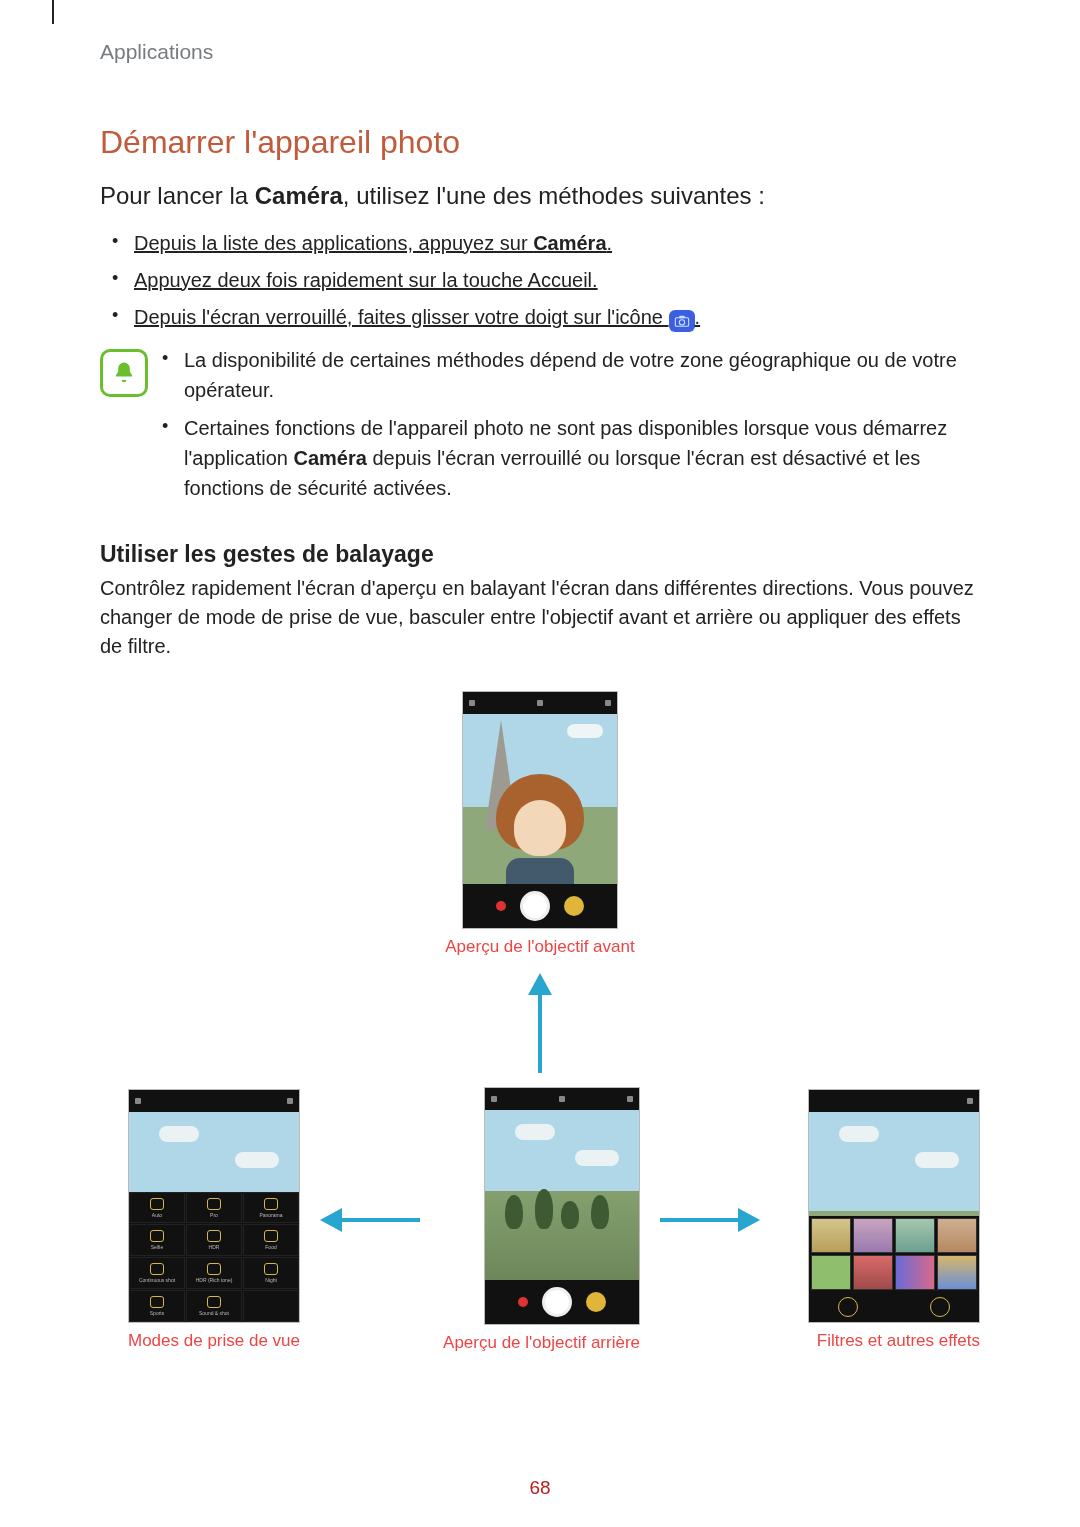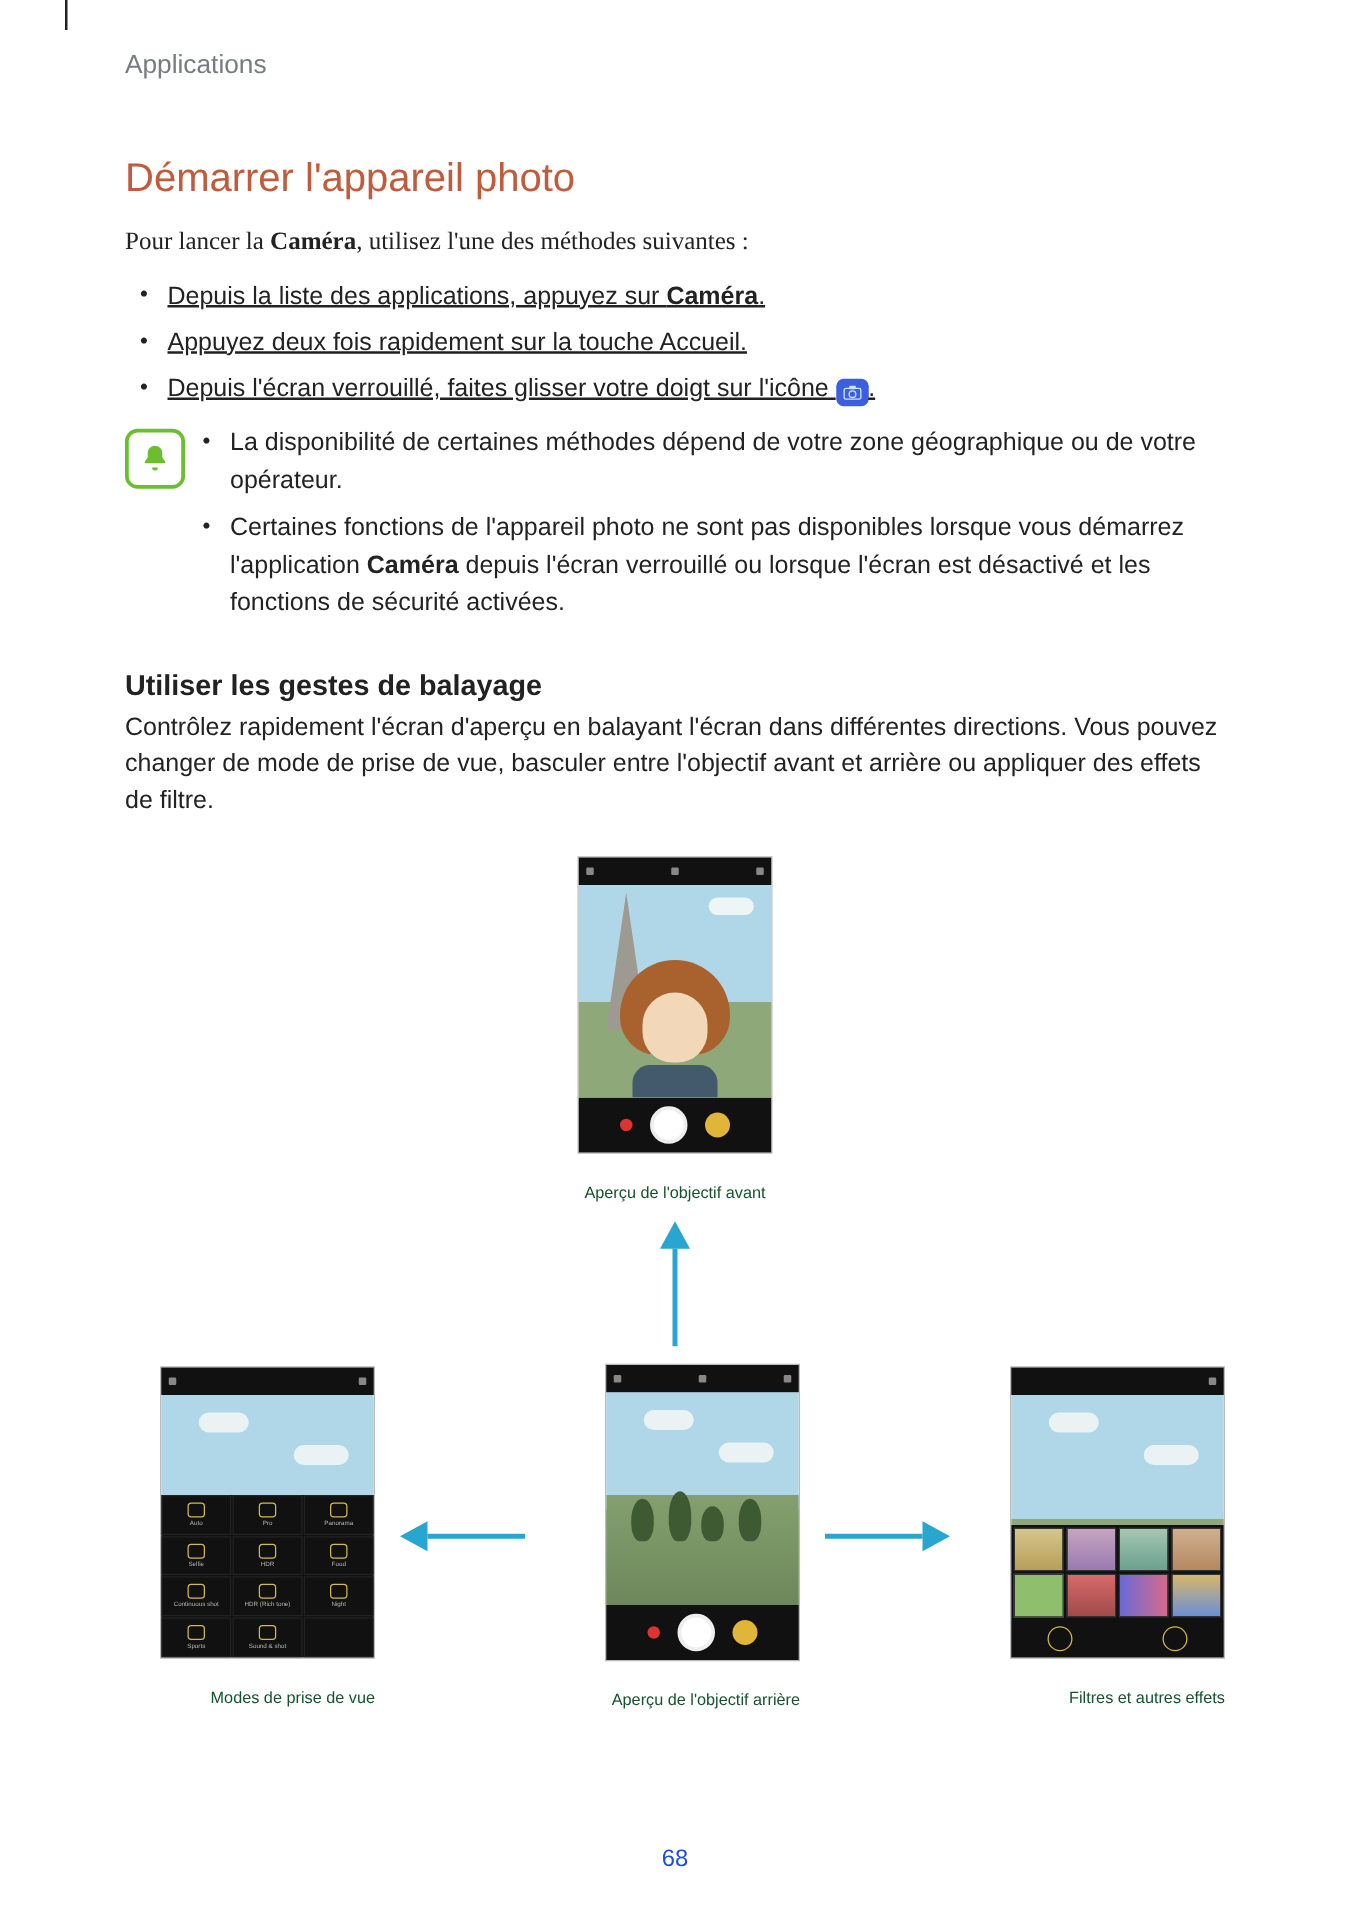--- a/index.html
+++ b/index.html
@@ -23,24 +23,23 @@
     color: #777c80;
     margin-bottom: 60px;
   }
   h1 {
     font-size: 32px;
     font-weight: 400;
     color: #c05b3c;
     margin-bottom: 18px;
   }
   .intro {
-    font-size: 20px;
+    font-size: 24px;
     line-height: 1.45;
     margin-bottom: 14px;
-    font-family: Liberation Serif, serif;
   }
   .bold { font-weight: 700; }
   ul.main-list {
     list-style: none;
     padding-left: 20px;
     margin-bottom: 12px;
     text-decoration: underline;
   }
   ul.main-list li {
     font-size: 20px;
@@ -211,24 +210,24 @@
   .filter-grid .th{border:1px solid #333;}
   .filter-grid .th.f1{background:linear-gradient(#d4c78a,#b89e5a);}
   .filter-grid .th.f2{background:linear-gradient(#c7a5c0,#9a7ab0);}
   .filter-grid .th.f3{background:linear-gradient(#a5c7b0,#6ca090);}
   .filter-grid .th.f4{background:linear-gradient(#d0b090,#b58860);}
   .filter-grid .th.f5{background:#8fbf6d;}
   .filter-grid .th.f6{background:linear-gradient(#d86a6a,#a04a4a);}
   .filter-grid .th.f7{background:linear-gradient(90deg,#6a6ad8,#d86a8a);}
   .filter-grid .th.f8{background:linear-gradient(#d8b66a,#6a8fd8);}
   .caption {
-    font-size: 13px;
-    color: #14532d;
+    font-size: 17px;
+    color: #ef4444;
     text-align: center;
-    margin-top: 23px;
+    margin-top: 8px;
   }
   .arrow-vert {
     margin: 16px 0 10px 0;
     display:flex;flex-direction:column;align-items:center;
   }
   .arrow-vert .head {
     width:0;height:0;
     border-left:12px solid transparent;
     border-right:12px solid transparent;
     border-bottom:22px solid #29a6cf;
@@ -253,21 +252,21 @@
     border-right:22px solid #29a6cf;
   }
   .arrow-horiz .head-r{
     width:0;height:0;
     border-top:12px solid transparent;
     border-bottom:12px solid transparent;
     border-left:22px solid #29a6cf;
   }
   .footer-page {
     position:absolute; bottom:28px; left:0; right:0;
-    text-align:center; font-size:19px; color:#1d4ed8;
+    text-align:center; font-size:19px; color:#b91c1c;
   }
 </style>
 </head>
 <body>
 
 <div class="crop-mark"></div>
 
 <div class="section-label">Applications</div>
 
 <h1>Démarrer l'appareil photo</h1>

